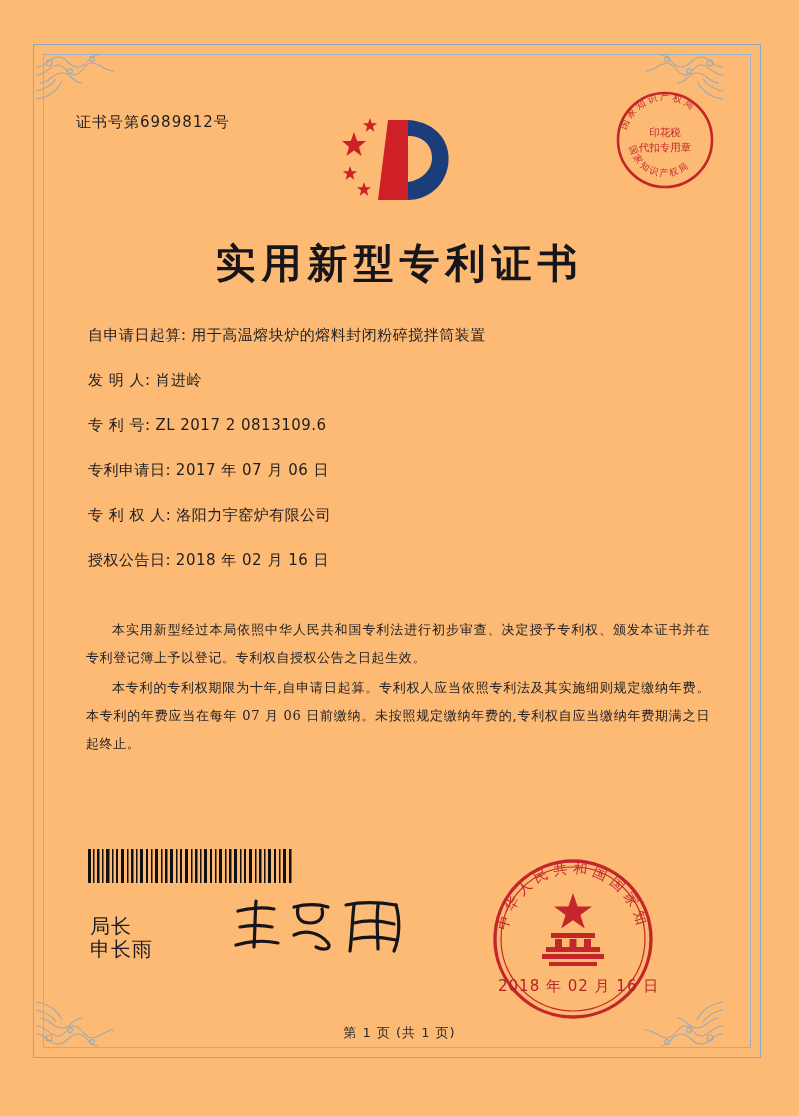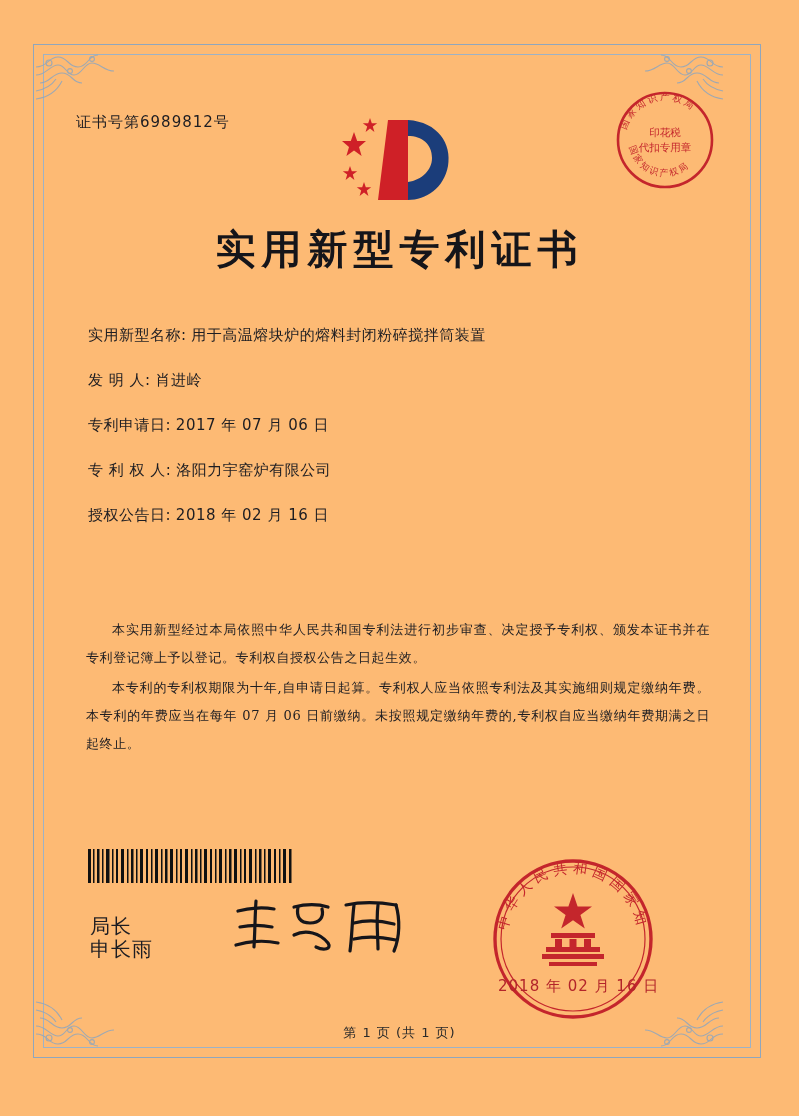--- a/index.html
+++ b/index.html
@@ -56,21 +56,21 @@
   
   .seal-top {
     position: absolute;
     left: 613px; top: 88px;
     width: 104px; height: 104px;
   }
 
   
   .doc-title {
     position: absolute;
-    left: 0; top: 222px;
+    left: 0; top: 236px;
     width: 799px;
     text-align: center;
     font-family: "DejaVu Serif", "Liberation Serif", serif;
     font-size: 40px;
     font-weight: bold;
     letter-spacing: 6px;
     color: #15151a;
   }
 
   
@@ -262,26 +262,30 @@
       </text>
       <text x="52" y="48" text-anchor="middle" font-size="10.5" fill="#c4262c" font-family="'DejaVu Sans', sans-serif">印花税</text>
       <text x="52" y="63" text-anchor="middle" font-size="10.5" fill="#c4262c" font-family="'DejaVu Sans', sans-serif">代扣专用章</text>
     </svg>
   </div>
 
   <div class="doc-title">实用新型专利证书</div>
 
   <div class="fields">
     <div class="field-row">
-      <span class="lbl">实用新型名称:</span>
+      <span class="lbl">自申请日起算:</span>
       <span class="val">用于高温熔块炉的熔料封闭粉碎搅拌筒装置</span>
     </div>
     <div class="field-row">
       <span class="lbl">发 明 人:</span>
       <span class="val">肖进岭</span>
+    </div>
+    <div class="field-row">
+      <span class="lbl">专 利 号:</span>
+      <span class="val">ZL 2017 2 0813109.6</span>
     </div>
     <div class="field-row">
       <span class="lbl">专利申请日:</span>
       <span class="val">2017 年 07 月 06 日</span>
     </div>
     <div class="field-row">
       <span class="lbl">专 利 权 人:</span>
       <span class="val">洛阳力宇窑炉有限公司</span>
     </div>
     <div class="field-row">

